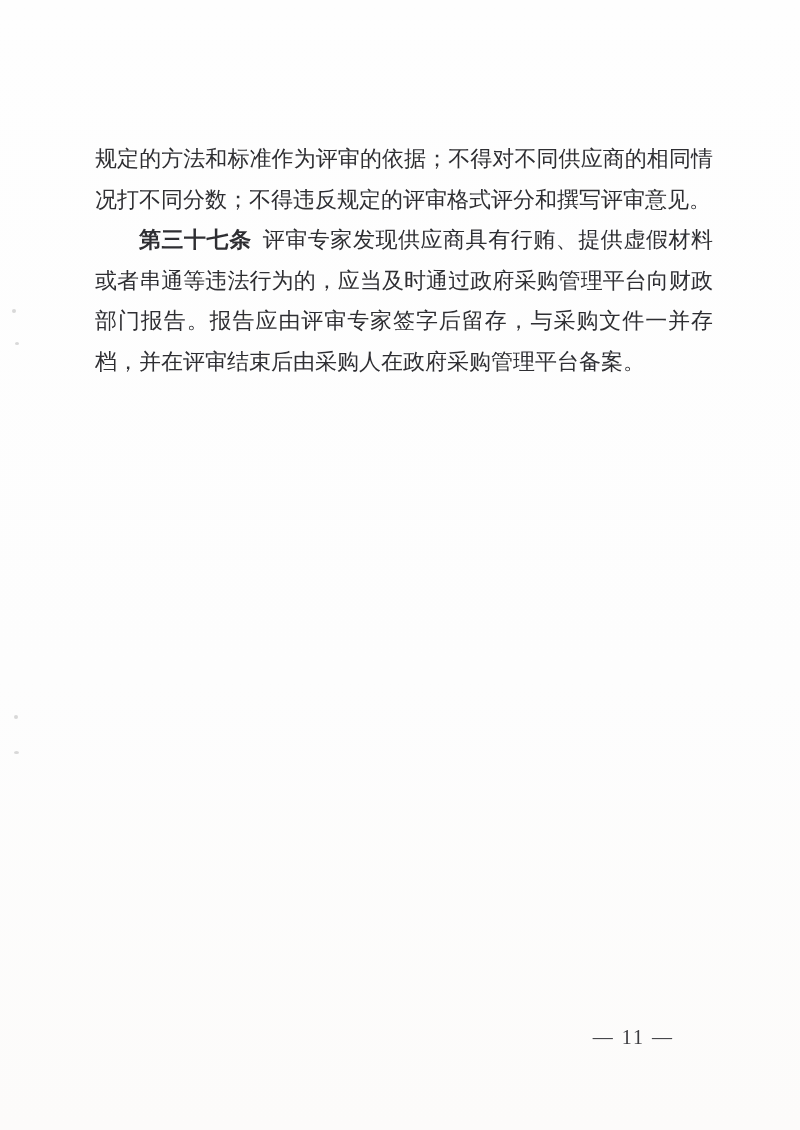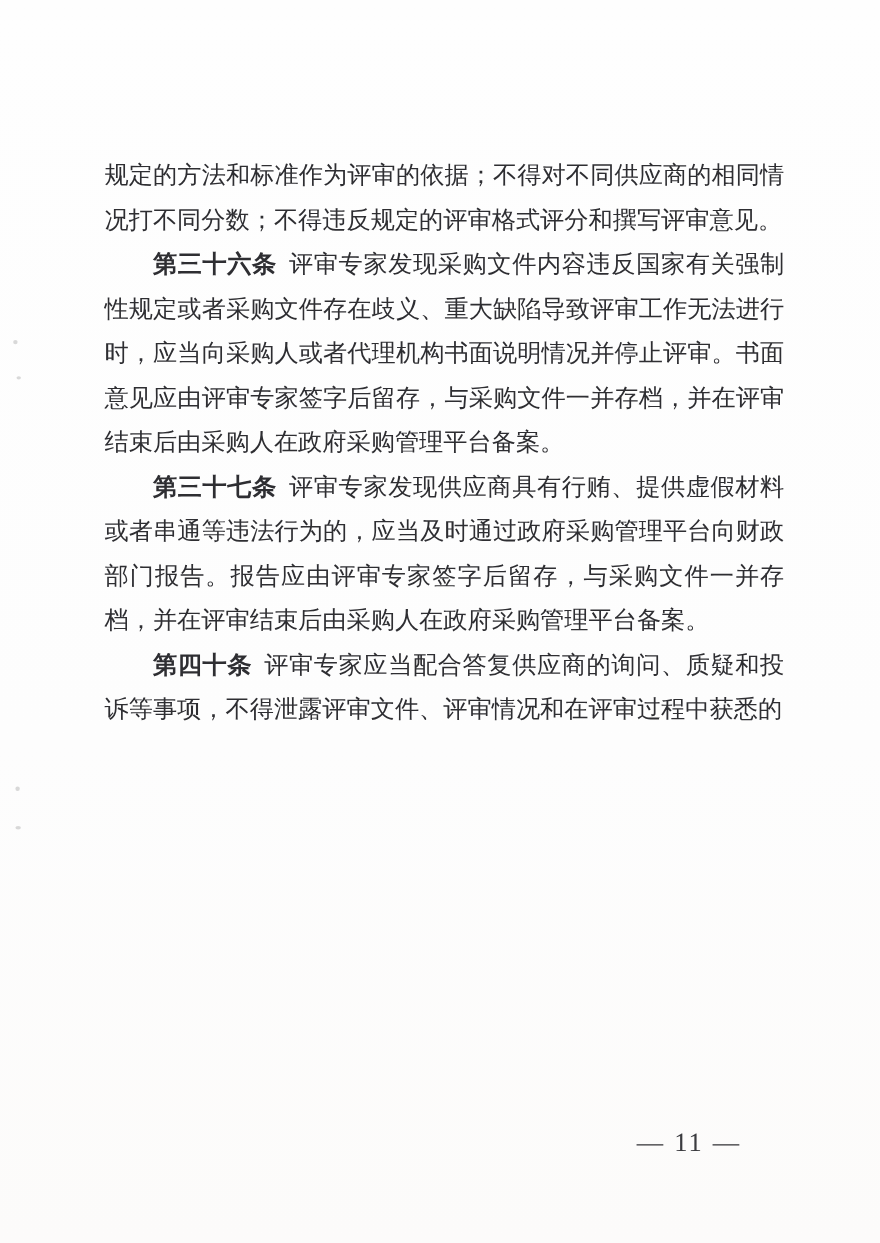--- a/index.html
+++ b/index.html
@@ -39,21 +39,21 @@
     text-indent: 2em;
   }
   .article-num {
     font-weight: bold;
     margin-right: 0.5em;
   }
   .page-number {
     position: absolute;
     top: 1026px;
     right: 126px;
-    font-size: 24px;
+    font-size: 20px;
     letter-spacing: 2px;
     color: #3b3b3f;
   }
   .speck {
     position: absolute;
     background: #b9b9b9;
     border-radius: 50%;
     opacity: 0.55;
   }
   .speck-1 { left: 12px; top: 309px; width: 4px; height: 4px; }
@@ -63,27 +63,25 @@
 </style>
 </head>
 <body>
 
 <div class="page">
 
   <div class="text-block">
 
     <p><span>规定的方法和标准作为评审的依据；不得对不同供应商的相同情况打不同分数；不得违反规定的评审格式评分和撰写评审意见。</span></p>
 
-    <p class="para-indent"><span class="article-num">第三十六条</span><span>评审专家发现采购文件内容违反国家有关强制性规定或者采购文件存在歧义、重大缺陷导致评审工作无法进行时，应当向采购人或者代理机构书面说明情况并停止评审。书面意见应由评审专家签字后留存，与采购文件一并存档，并在评审结束后由采购人在政府采购管理平台备案。</span></p>
 
     <p class="para-indent"><span class="article-num">第三十七条</span><span>评审专家发现供应商具有行贿、提供虚假材料或者串通等违法行为的，应当及时通过政府采购管理平台向财政部门报告。报告应由评审专家签字后留存，与采购文件一并存档，并在评审结束后由采购人在政府采购管理平台备案。</span></p>
 
 
 
-    <p class="para-indent"><span class="article-num">第四十条</span><span>评审专家应当配合答复供应商的询问、质疑和投诉等事项，不得泄露评审文件、评审情况和在评审过程中获悉的</span></p>
 
   </div>
 
   <div class="page-number">— 11 —</div>
 
   <div class="speck speck-1"></div>
   <div class="speck speck-2"></div>
   <div class="speck speck-3"></div>
   <div class="speck speck-4"></div>
 

